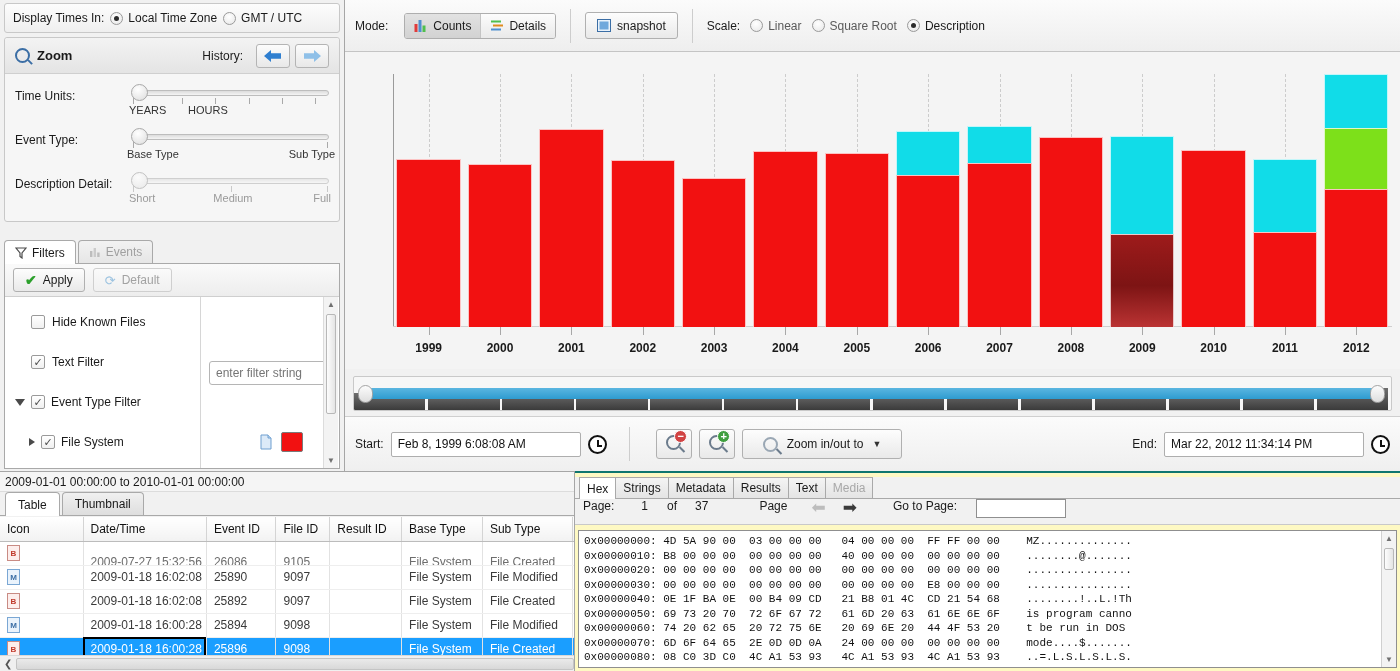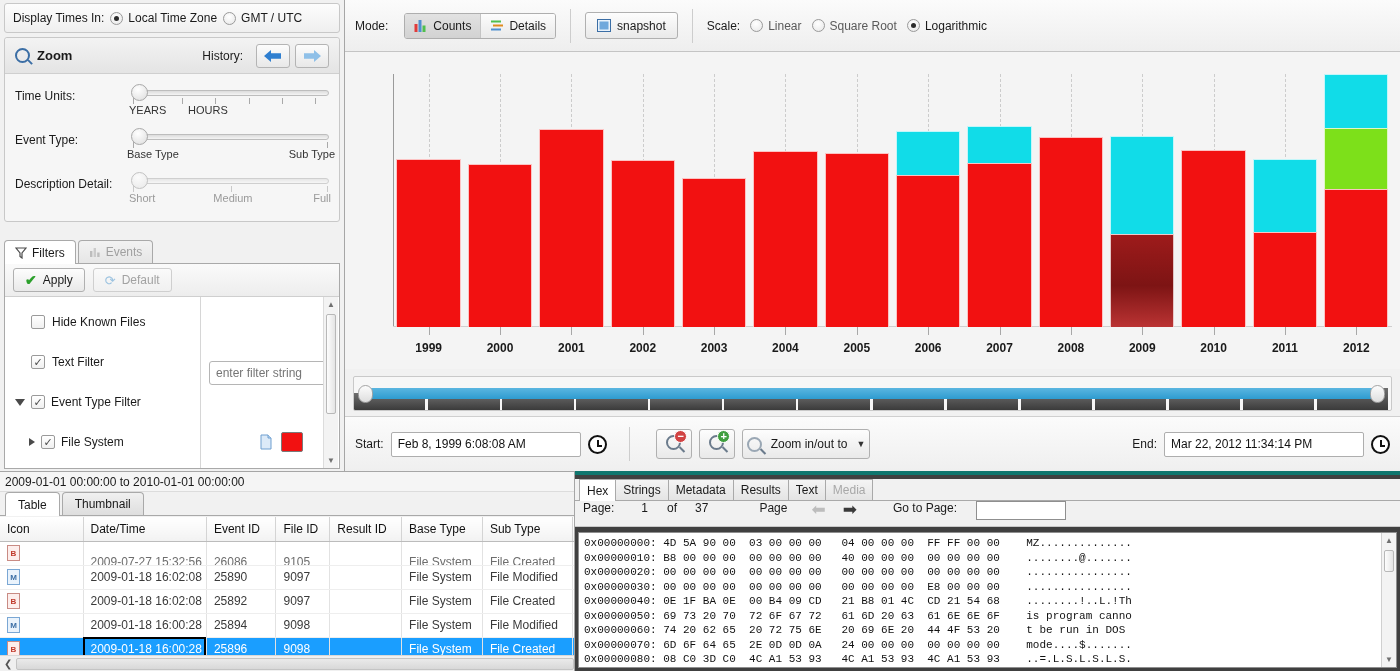--- a/index.html
+++ b/index.html
@@ -185,21 +185,21 @@
   tr.sel td.focus-cell { outline:2px solid #000; outline-offset:-2px; }
   tr.clipped td { color:#6d6d6d; }
   .doc-icon { width:13px; height:16px; border:1px solid #7aa7d4; background:#eaf3fc;
               display:inline-block; font-size:8px; color:#3b6ea5; text-align:center;
               line-height:15px; font-weight:bold; }
   #tbl-hscroll { position:absolute; left:0; right:0; bottom:0; height:16px;
                  background:#f0f0f0; border-top:1px solid #d8d8d8; display:flex; align-items:center; }
 
   
   #bottom-right { position:absolute; left:575px; top:471px; right:0; bottom:0;
-                  background:#404040; border-top:4px solid #0f766e; }
+                  background:#fef9c3; border-top:2px solid #0f766e; }
   #hex-tabs { display:flex; align-items:flex-end; height:22px; padding-left:4px;
               border-bottom:1px solid #a9a9a9; background:#f1f1f1; margin-top:4px; }
   .htab { height:21px; padding:0 7px; display:flex; align-items:center; font-size:12px;
           border:1px solid #a9a9a9; border-bottom:none; background:linear-gradient(#f4f4f4,#e4e4e4);
           margin-right:-1px; }
   .htab.active { background:#fff; height:22px; margin-bottom:-1px; }
   .htab.disabled { color:#a8a8a8; }
   #hex-pagebar { height:26px; display:flex; align-items:flex-start; padding:0 8px; font-size:12px;
                  gap:11px; background:#f1f1f1; border-bottom:1px solid #c9c9c9; }
   #goto-input { width:90px; height:19px; border:1px solid #8f8f8f; background:#fff;
@@ -446,21 +446,21 @@
     <span class="radio-wrap dim" style="margin-right:10px">
       <span class="radio"></span>
       <span>Linear</span>
     </span>
     <span class="radio-wrap dim" style="margin-right:10px">
       <span class="radio"></span>
       <span>Square Root</span>
     </span>
     <span class="radio-wrap">
       <span class="radio on"></span>
-      <span>Logarithmic</span>
+      <span>Description</span>
     </span>
   </div>
 
   <div id="plot">
     <div id="ylabel">Number of Events</div>
     <div id="plot-inner">
       <div id="axis-y"></div>
       <div id="axis-x"></div>
       <div id="gridlines">
           <div class="gridline" style="left: 3.57143%;"></div>
@@ -597,21 +597,21 @@
         <span class="mag2"></span>
         <span class="mag-badge" style="background:#d14343">−</span>
       </span>
     </div>
     <div class="zbtn">
       <span style="position:relative">
         <span class="mag2"></span>
         <span class="mag-badge" style="background:#3f9f3f">+</span>
       </span>
     </div>
-    <div class="btn" style="height:30px;padding:0 4px;gap:9px">
+    <div class="btn" style="height:30px;padding:0 20px;gap:9px">
       <span class="mag2" style="border-color:#9aa7b4"></span>
       <span>Zoom in/out to</span>
       <span style="font-size:9px;color:#333">▼</span>
     </div>
 
     <span class="lbl" style="margin-left:auto;margin-right:7px">End:</span>
     <input class="dt-input" style="width: 200px;" value="Mar 22, 2012 11:34:14 PM">
     <span class="clock-icon"></span>
   </div>
 </div>

